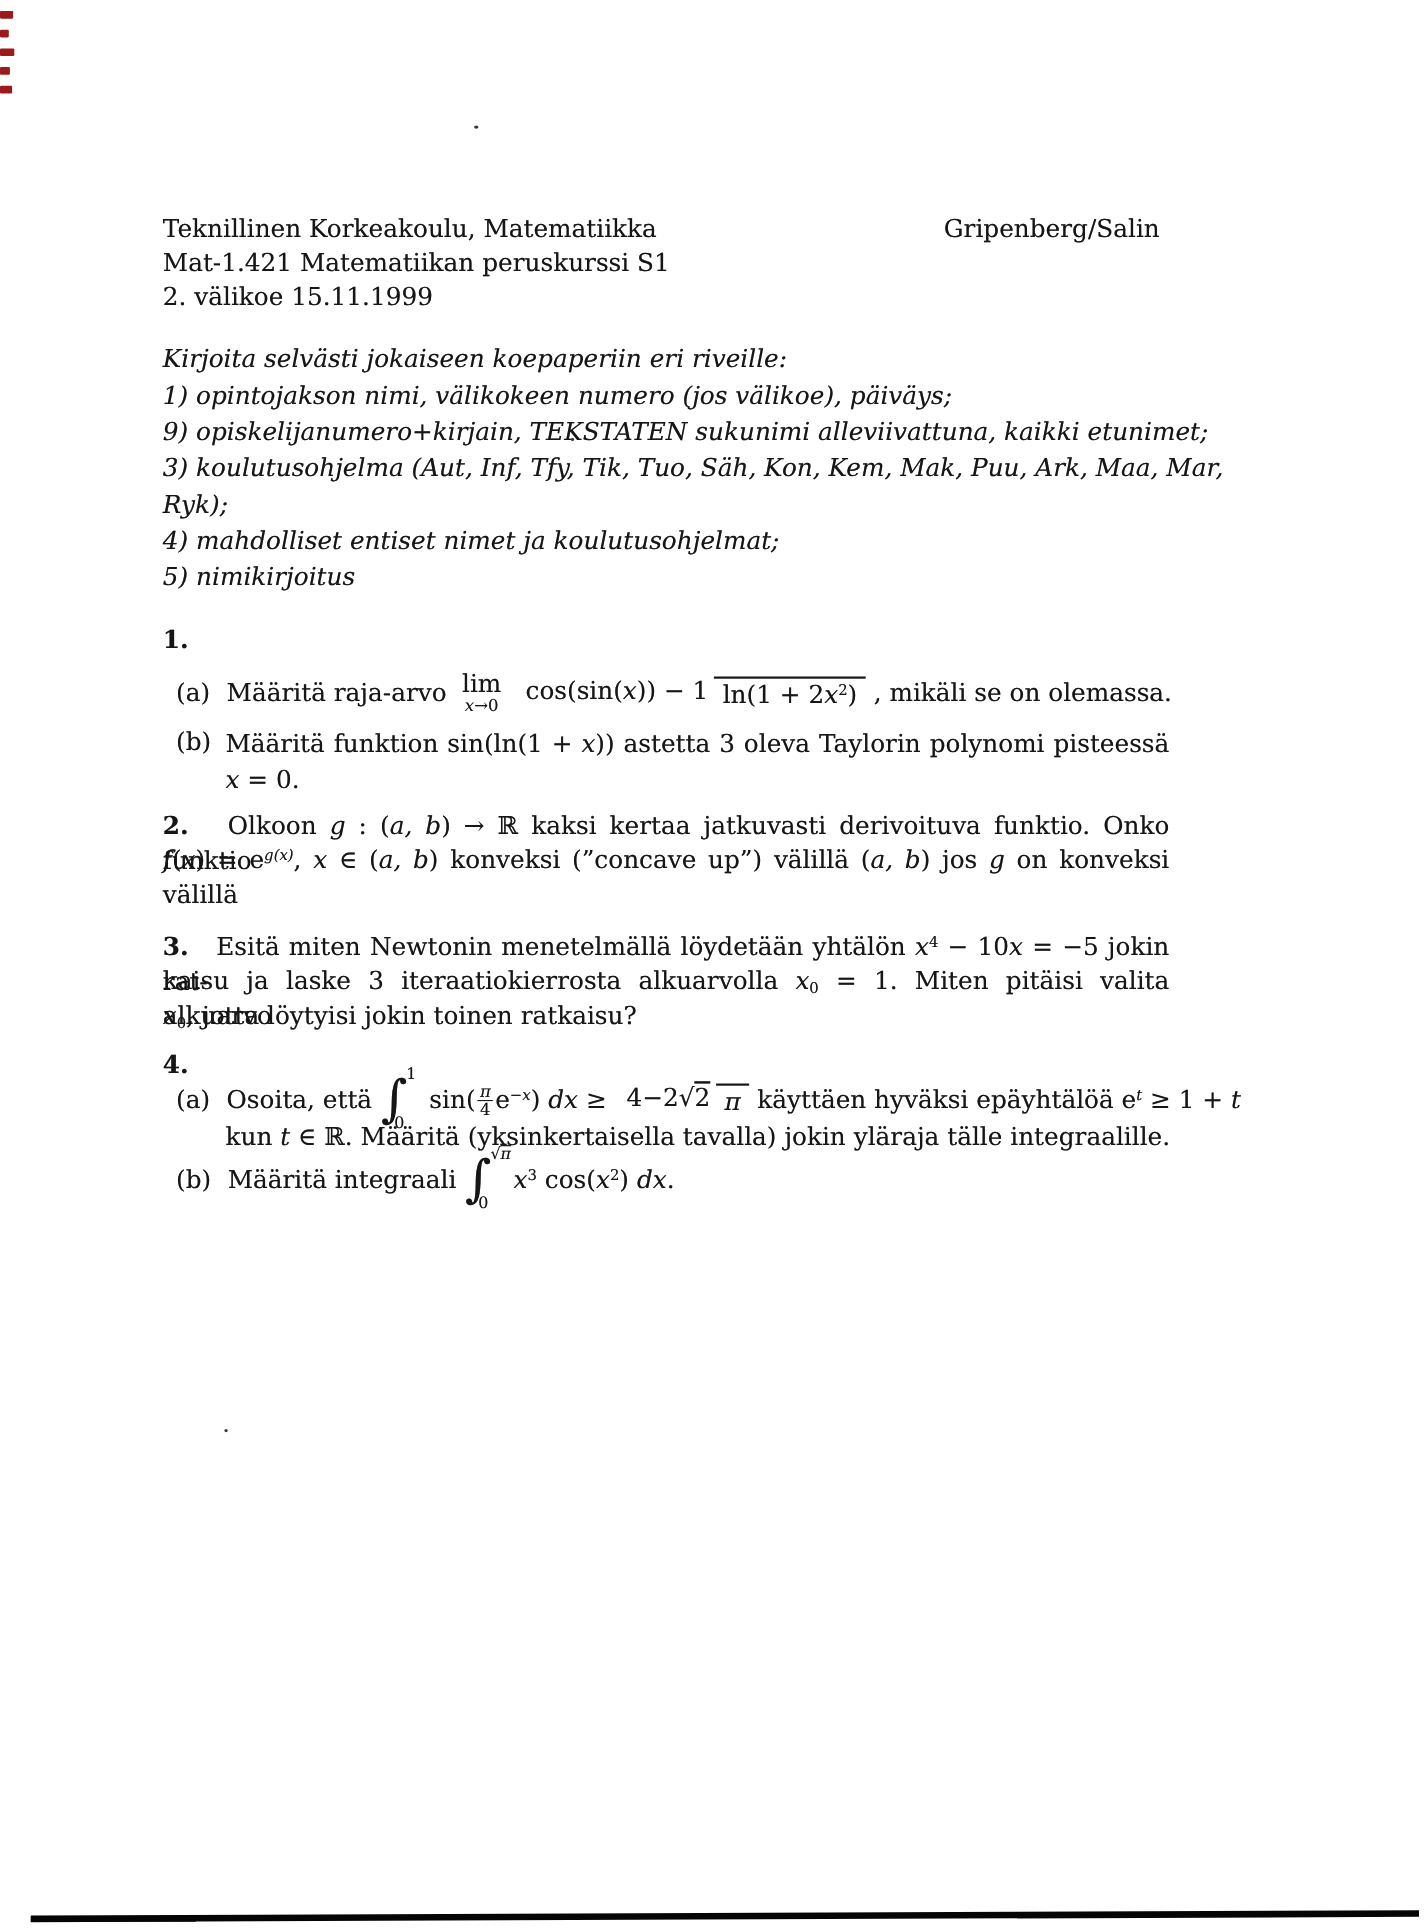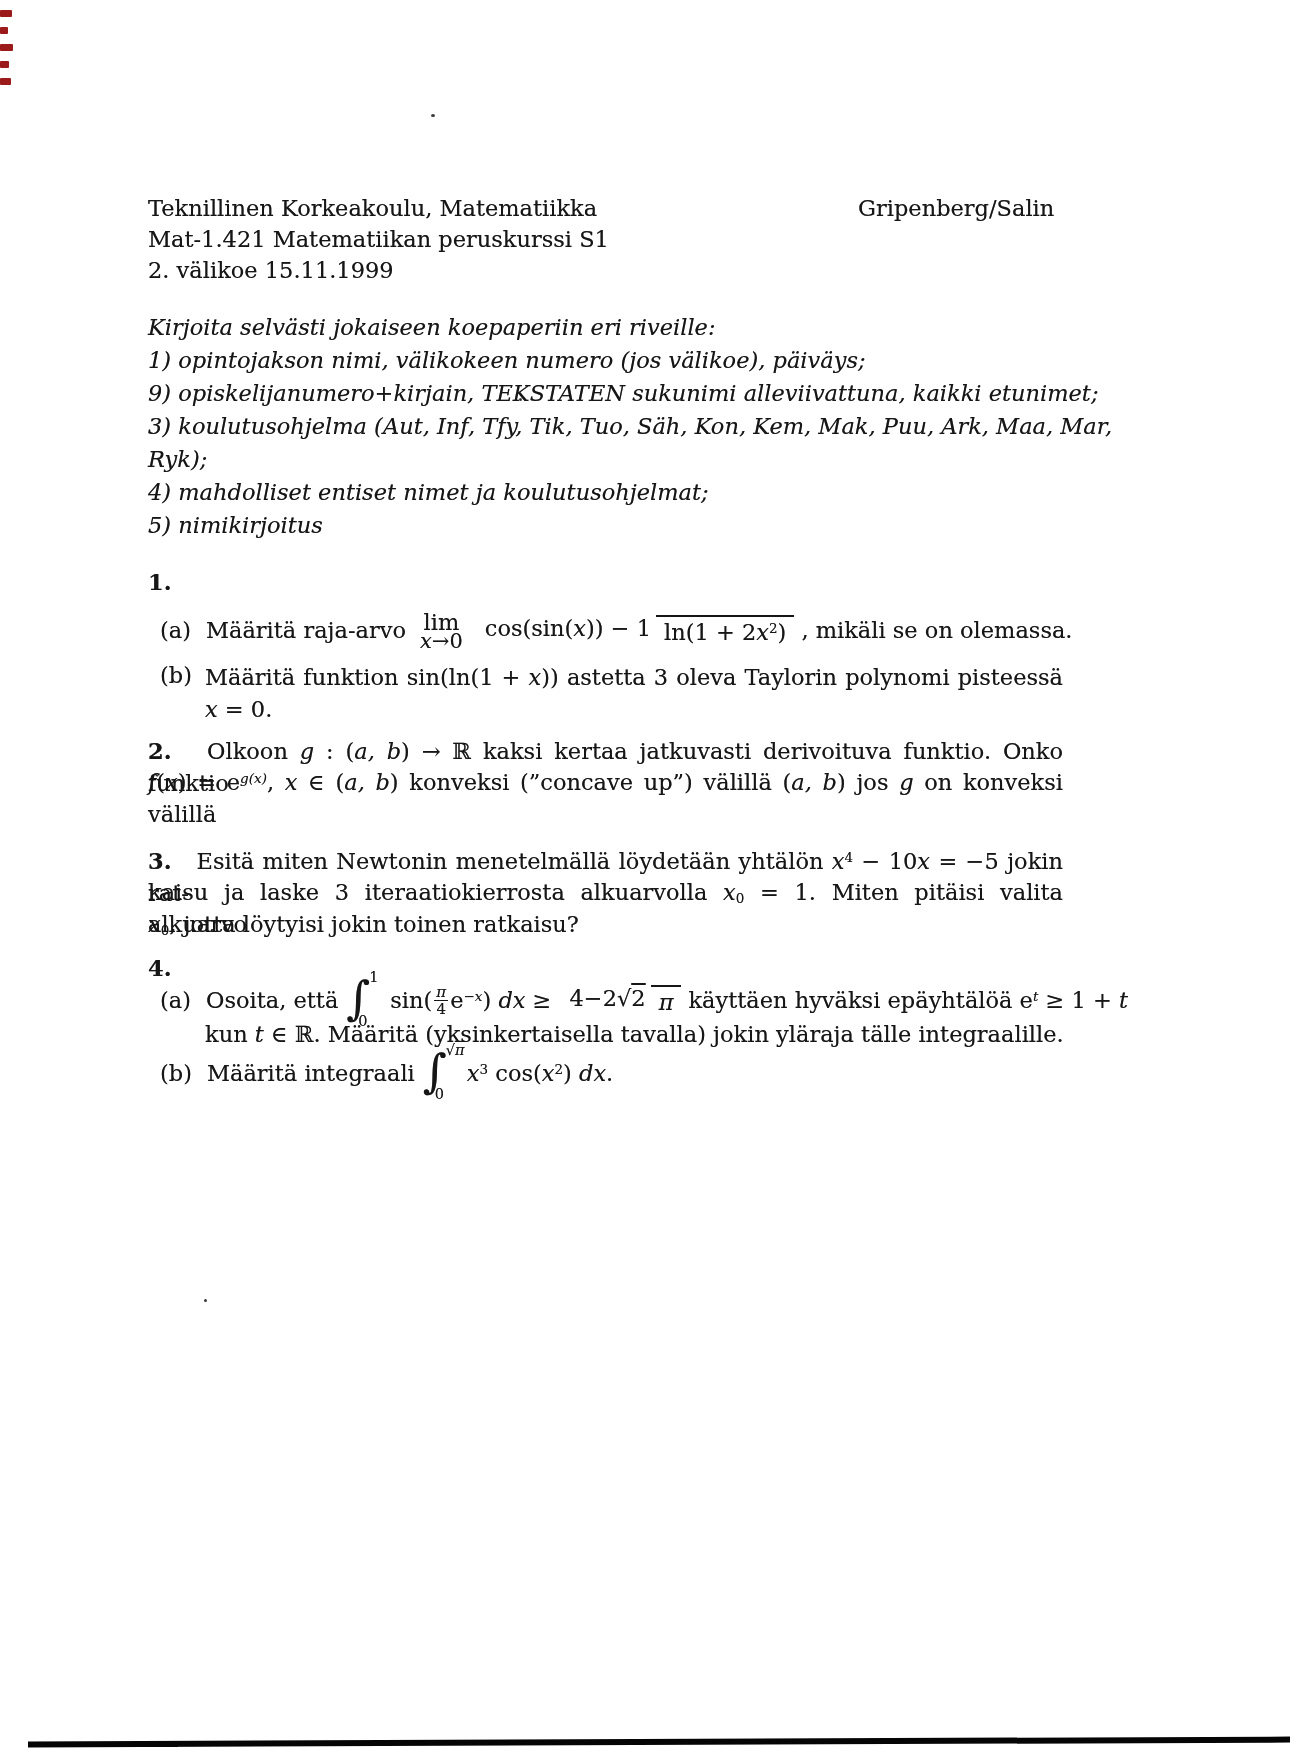--- a/index.html
+++ b/index.html
@@ -15,21 +15,21 @@
   .pline { position:absolute; left:148px; width:915px; font-size:22.5px; line-height:31.5px; }
   .just  { text-align:justify; text-align-last:justify; }
   .pnum  { position:absolute; left:148px; font-size:22.5px; font-weight:bold; line-height:31px; }
   .mrow  { position:absolute; display:flex; align-items:center; font-size:22.5px; white-space:pre; }
   .mr1 { margin-right:6px; } .mr2 { margin-right:10px; } .mr3 { margin-right:15px; }
   .it { font-style:italic; } .bd { font-weight:bold; } .ov { text-decoration:overline; }
   sup { font-size:0.6em; vertical-align:0.55em; line-height:0; }
   sub { font-size:0.6em; vertical-align:-0.25em; line-height:0; }
   .lim { display:inline-flex; flex-direction:column; align-items:center; margin:0 10px 0 4px; flex:none; }
   .lim .top { line-height:23px; }
-  .lim .bot { font-size:21px; line-height:15px; }
+  .lim .bot { font-size:15px; line-height:15px; }
   .frac { display:inline-flex; align-items:center; margin:0 7px; flex:none; }
   .frac .n { padding:0 5px 3px; line-height:25px; white-space:pre; }
   .frac .d { border-top:2px solid #161616; padding:3px 8px 0; line-height:25px; white-space:pre; }
   .sfrac { display:inline-flex; flex-direction:column; align-items:center; vertical-align:middle; margin:0 2px; flex:none; }
   .sfrac .n { font-size:15px; line-height:14px; padding:0 2px 1px; }
   .sfrac .d { font-size:15px; line-height:14px; border-top:1.4px solid #161616; padding:1px 2px 0; }
   .bigint { position:relative; display:inline-block; width:46px; height:54px; flex:none; }
   .bigint .sym { position:absolute; left:2px; top:50%; transform:translateY(-53%); font-size:46px; }
   .bigint .su { position:absolute; left:25px; top:-4px; font-size:14.5px; white-space:nowrap; }
   .bigint .sb { position:absolute; left:14px; bottom:-2px; font-size:14.5px; }

